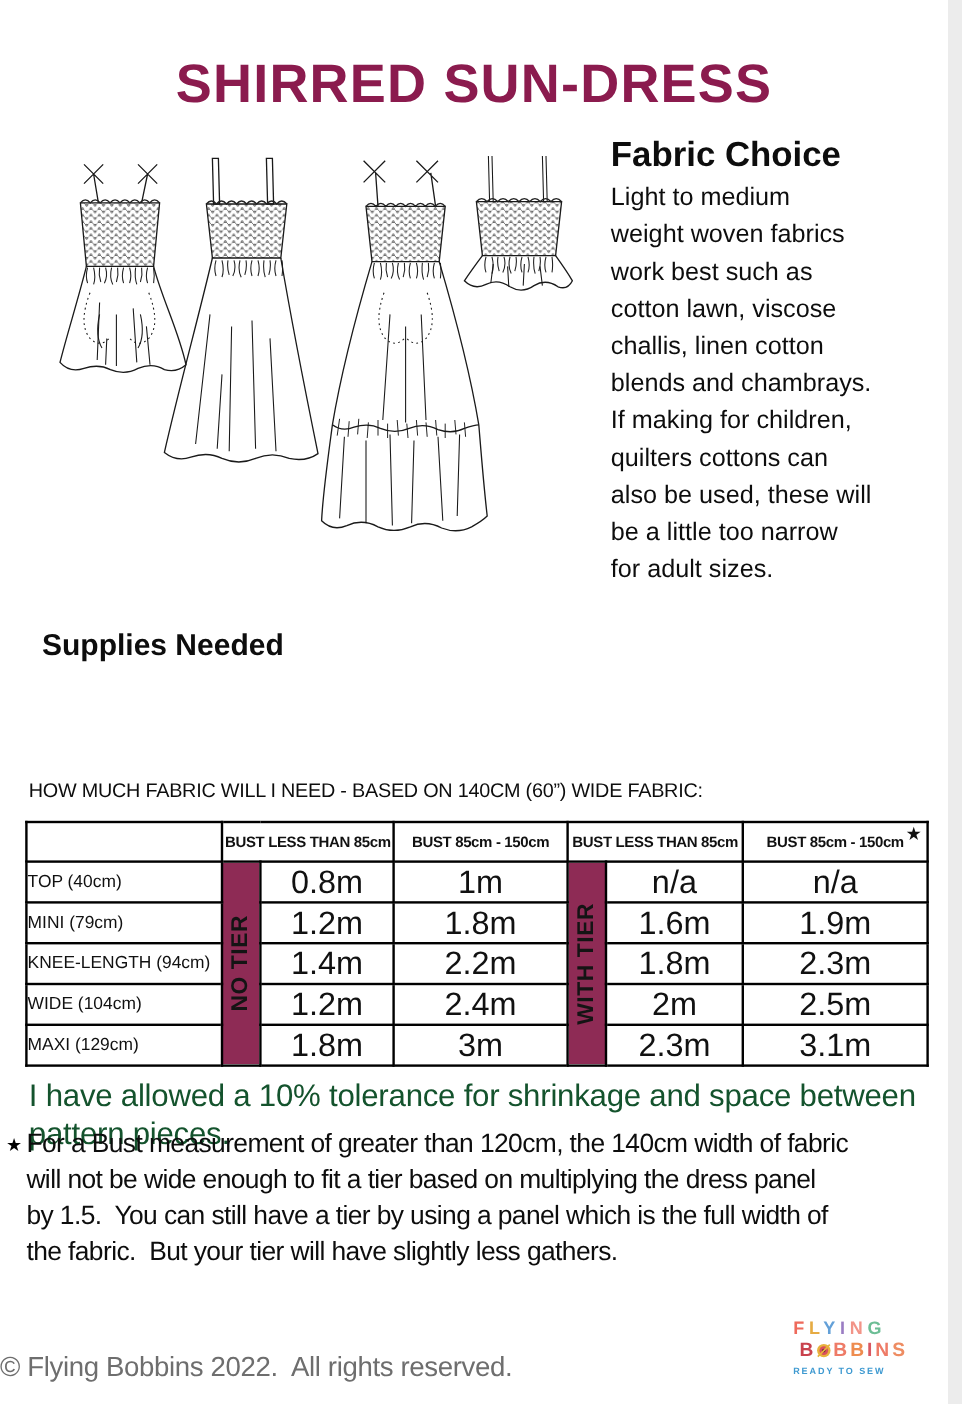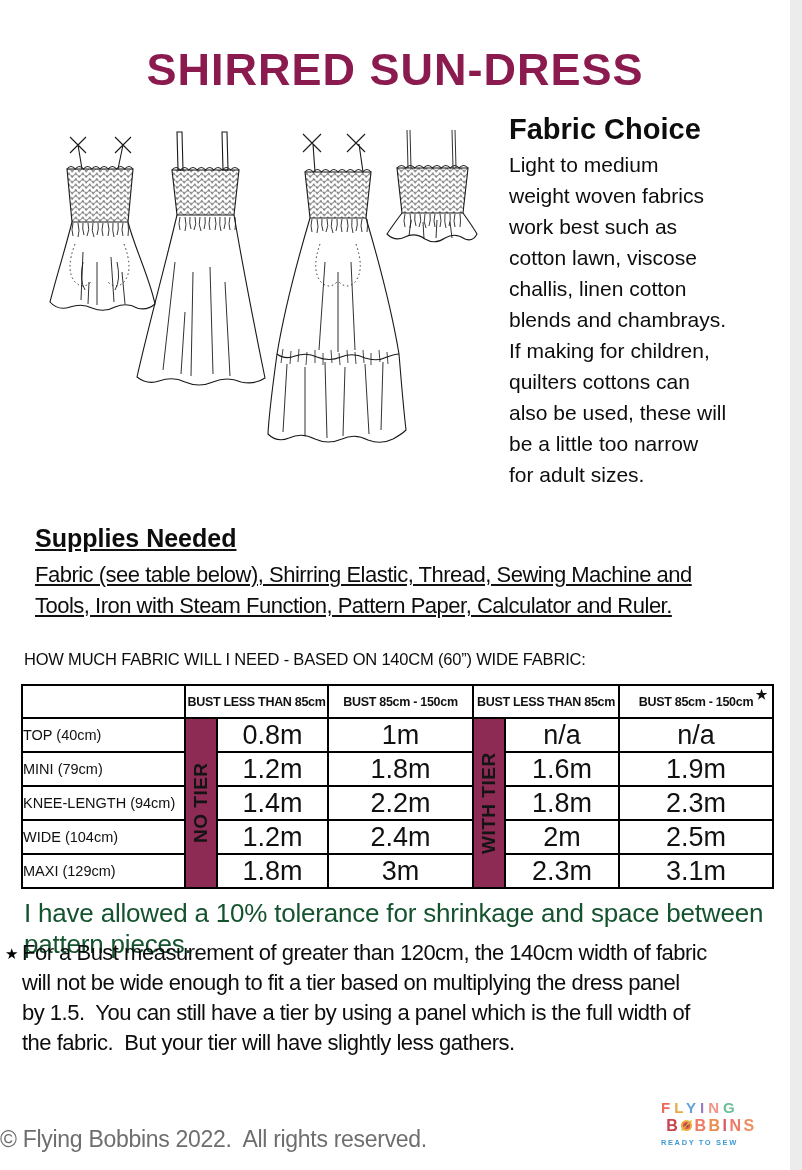--- a/index.html
+++ b/index.html
@@ -10,21 +10,21 @@
   .edge-shadow{position:absolute;right:0;top:0;width:12px;height:1170px;background:#ececec;}
   .page-title{
     position:absolute;left:0;top:14px;width:790px;text-align:center;
     font-size:45px;font-weight:700;letter-spacing:1px;color:#8b1b4e;
   }
   
   .fabric-choice{position:absolute;left:509px;top:113px;width:250px;}
   .fabric-choice h2{margin:0;font-size:29px;font-weight:700;color:#0d0d0d;}
   .fabric-choice p{margin:3px 0 0 0;font-size:21px;line-height:31px;white-space:pre-wrap;color:#0d0d0d;}
   
-  .supplies{position:absolute;left:35px;top:524px;width:760px;text-decoration:underline;}
+  .supplies{position:absolute;left:35px;top:524px;width:760px;}
   .supplies h2{margin:0;font-size:25px;font-weight:700;color:#0d0d0d;}
   .supplies p{margin:6px 0 0 0;font-size:22px;line-height:31px;letter-spacing:-0.5px;white-space:pre-wrap;color:#0d0d0d;}
   
   .tbl-caption{position:absolute;left:24px;top:650px;font-size:16.5px;letter-spacing:-0.2px;color:#0d0d0d;}
   table.fabric{
     position:absolute;left:21px;top:684px;border-collapse:collapse;table-layout:fixed;
   }
   table.fabric td,table.fabric th{border:2px solid #000;padding:0;overflow:hidden;}
   table.fabric th{height:31px;font-size:12.5px;font-weight:600;letter-spacing:-0.3px;text-align:center;position:relative;}
   table.fabric td{height:32px;}
@@ -129,22 +129,20 @@
 blends and chambrays.
 If making for children,
 quilters cottons can
 also be used, these will
 be a little too narrow
 for adult sizes.</p>
 </div>
 
 <div class="supplies">
   <h2>Supplies Needed</h2>
-  <p>Fabric (see table below), Shirring Elastic, Thread, Sewing Machine and
-Tools, Iron with Steam Function, Pattern Paper, Calculator and Ruler.</p>
 </div>
 
 <div class="tbl-caption">HOW MUCH FABRIC WILL I NEED - BASED ON 140CM (60”) WIDE FABRIC:</div>
 
 <table class="fabric">
   <colgroup>
     <col style="width:163px">
       <col style="width:32px">
       <col style="width:111px">
       <col style="width:145px">

